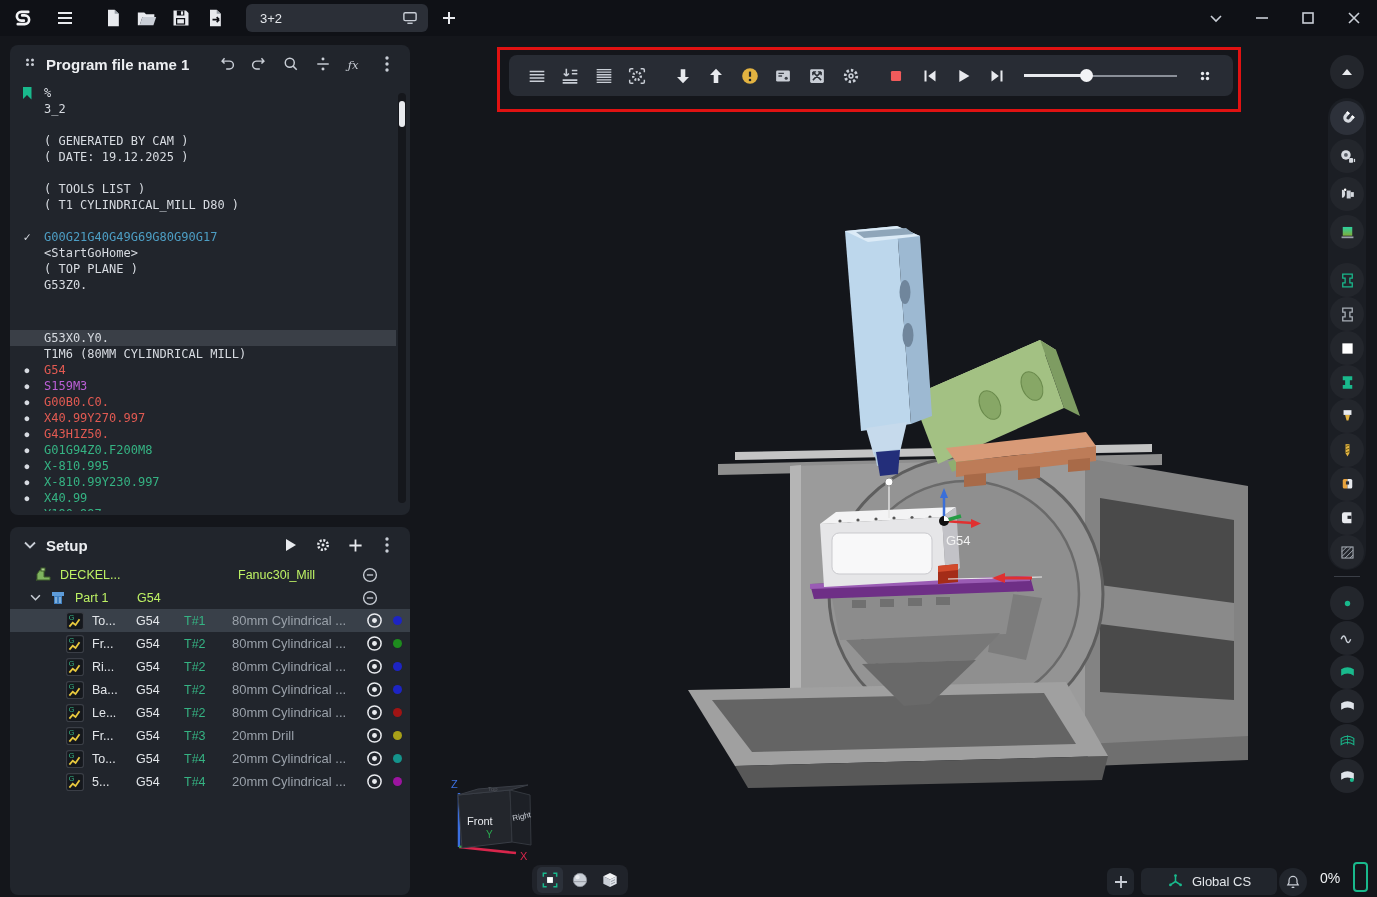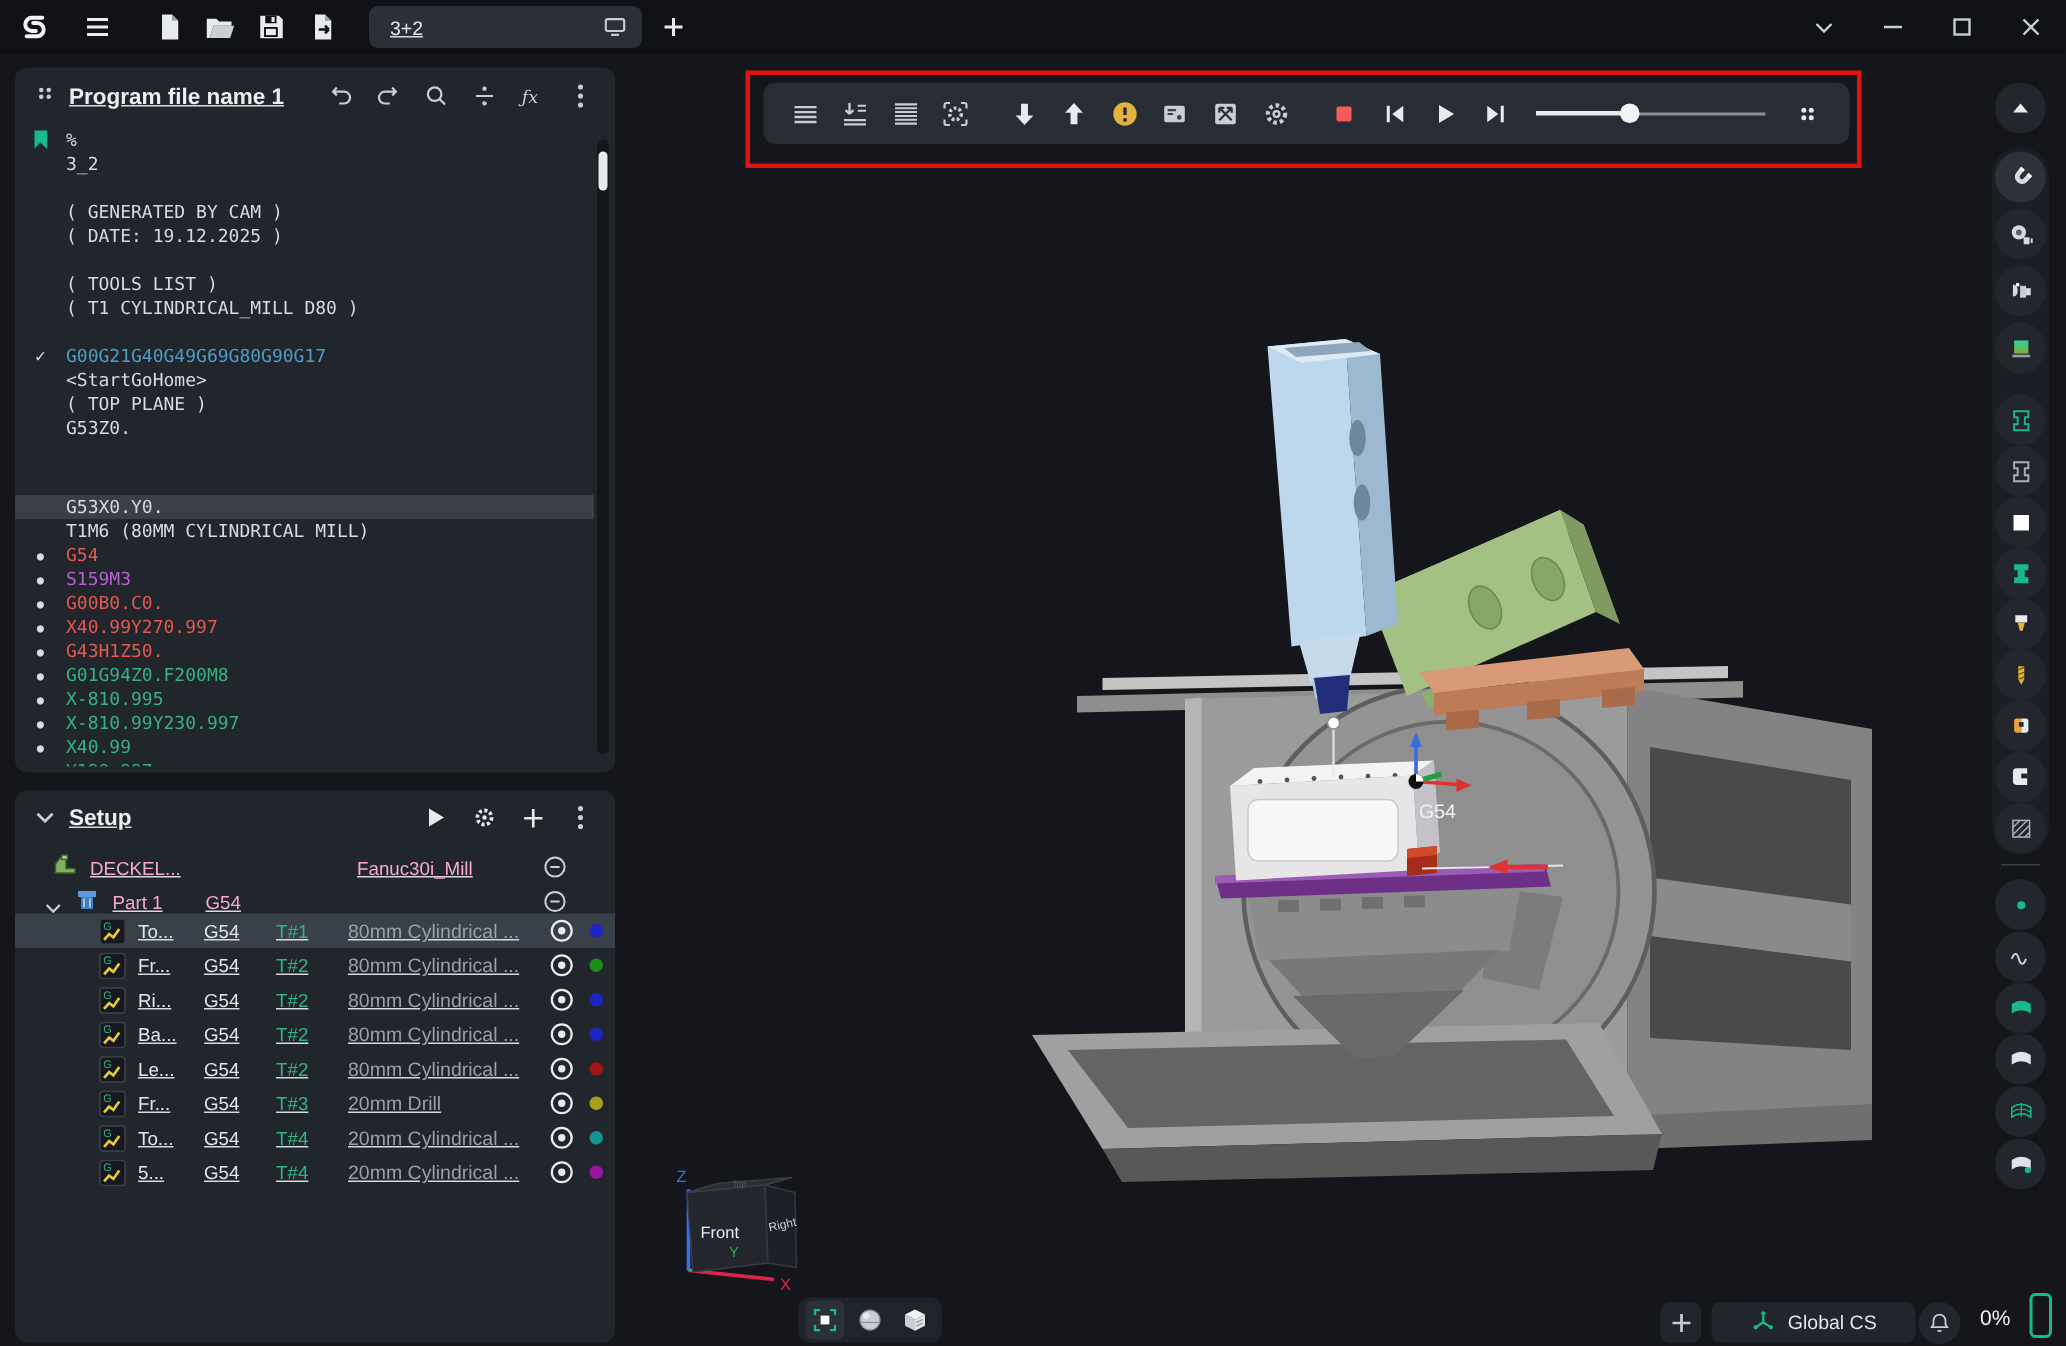--- a/index.html
+++ b/index.html
@@ -37,21 +37,21 @@
     clip-path:polygon(0 0,100% 0,100% 100%,50% 66%,0 100%); }
   .code-line[data-color="blue"]    .code-text { color:#4d9ec4; }
   .code-line[data-color="red"]     .code-text { color:#e25a52; }
   .code-line[data-color="magenta"] .code-text { color:#bb5fd6; }
   .code-line[data-color="green"]   .code-text { color:#35b383; }
   .code-line[data-hl="true"] { background:#3a3f47;margin-top:37px; }
   #code-scrollbar { position:absolute; right:4px; top:48px; width:8px; height:410px; background:#15171c; border-radius:4px; }
   #code-thumb { position:absolute; left:1px; top:8px; width:6px; height:26px; background:#e8eaee; border-radius:3px; }
 
   
-  .tree-row { display:flex; align-items:flex-end; height:23px; padding:0 8px 0 18px; font-size:12.5px; color:#f9a8d4; }
+  .tree-row { display:flex; align-items:center; height:23px; padding:0 8px 0 18px; font-size:12.5px; color:#bef264; }
   .tree-row .spacer { flex:1; }
   .op-row { display:flex; align-items:center; height:23px; padding-left:56px; padding-right:8px; font-size:12.5px; color:#e3e6ea; }
   .op-row[data-selected="true"] { background:#394049; }
   .op-name { width:44px; overflow:hidden; }
   .op-wcs { width:48px; }
   .op-tool { width:48px; color:#35b383; }
   .op-desc { flex:1; color:#99a0a9; font-size:13px; overflow:hidden; white-space:nowrap; }
   .op-dot { width:9px; height:9px; border-radius:50%; margin-left:10px; flex:0 0 9px; }
   .ico16 { width:18px; height:18px; margin-right:8px; flex:0 0 18px; }
 
@@ -84,21 +84,21 @@
   #add-btn { position:absolute; left:1107px; top:868px; width:27px; height:27px; background:#21252c; border-radius:6px;
     display:flex; align-items:center; justify-content:center; color:#c9ced6; font-size:18px; cursor:pointer; z-index:4; }
   #globalcs-btn { position:absolute; left:1141px; top:868px; width:136px; height:27px; background:#21252c; border-radius:6px;
     display:flex; align-items:center; justify-content:center; gap:8px; font-size:13px; color:#e3e6ea; cursor:pointer; z-index:4; }
   #bell-btn { position:absolute; left:1279px; top:868px; width:28px; height:28px; border-radius:50%; background:#21252c;
     display:flex; align-items:center; justify-content:center; cursor:pointer; z-index:4; }
   #progress-label { position:absolute; left:1320px; top:870px; font-size:14px; color:#f0f2f4; z-index:4; }
   #battery-icon { position:absolute; left:1353px; top:862px; width:15px; height:30px; border:2px solid #19b98c; border-radius:4px; z-index:4; }
 
   #scene { position:absolute; left:0; top:36px; width:1377px; height:861px; z-index:1; }
-  .panel, #titlebar { z-index:10;text-decoration:underline; }
+  .panel, #titlebar { z-index:10; }
   .rbtn, #right-strip, #right-divider { z-index:8; }
 </style>
 </head>
 <body>
 
 <svg id="scene" viewBox="0 36 1377 861" width="1377" height="861">
 
   <g>
   <polygon points="735,452 1152,444 1152,452 735,460" fill="#c4c4c4"></polygon>
   <polygon points="718,464 1162,454 1162,465 718,475" fill="#8e8e8e"></polygon>

